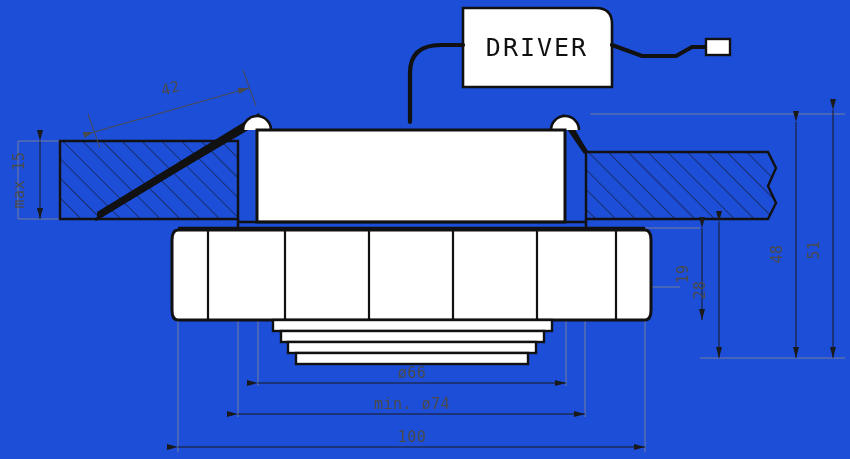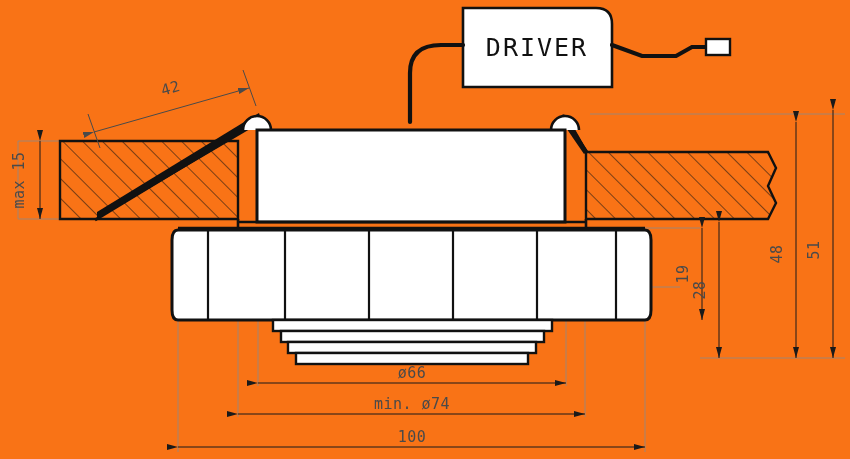--- a/index.html
+++ b/index.html
@@ -1,17 +1,17 @@
 <!DOCTYPE html>
 <html><head>
 <meta charset="utf-8">
 <style>
   html,body{margin:0;padding:0;background:#ffffff;}
   body{font-family:"DejaVu Sans Mono",monospace;}
-  #stage{position:relative;width:850px;height:459px;background:#f97316;overflow:hidden;}
+  #stage{position:relative;width:850px;height:459px;background:#1d4ed8;overflow:hidden;}
   #stage svg{position:absolute;left:0;top:0;}
   .dimtext{font-family:"DejaVu Sans Mono",monospace;font-size:15px;fill:#4a4a4a;letter-spacing:0.5px;}
   .drvtext{font-family:"DejaVu Sans Mono",monospace;font-size:25px;fill:#111111;letter-spacing:2px;}
 </style>
 </head>
 <body>
 
 <div id="stage">
 
 <svg width="850" height="459" viewBox="0 0 850 459">

